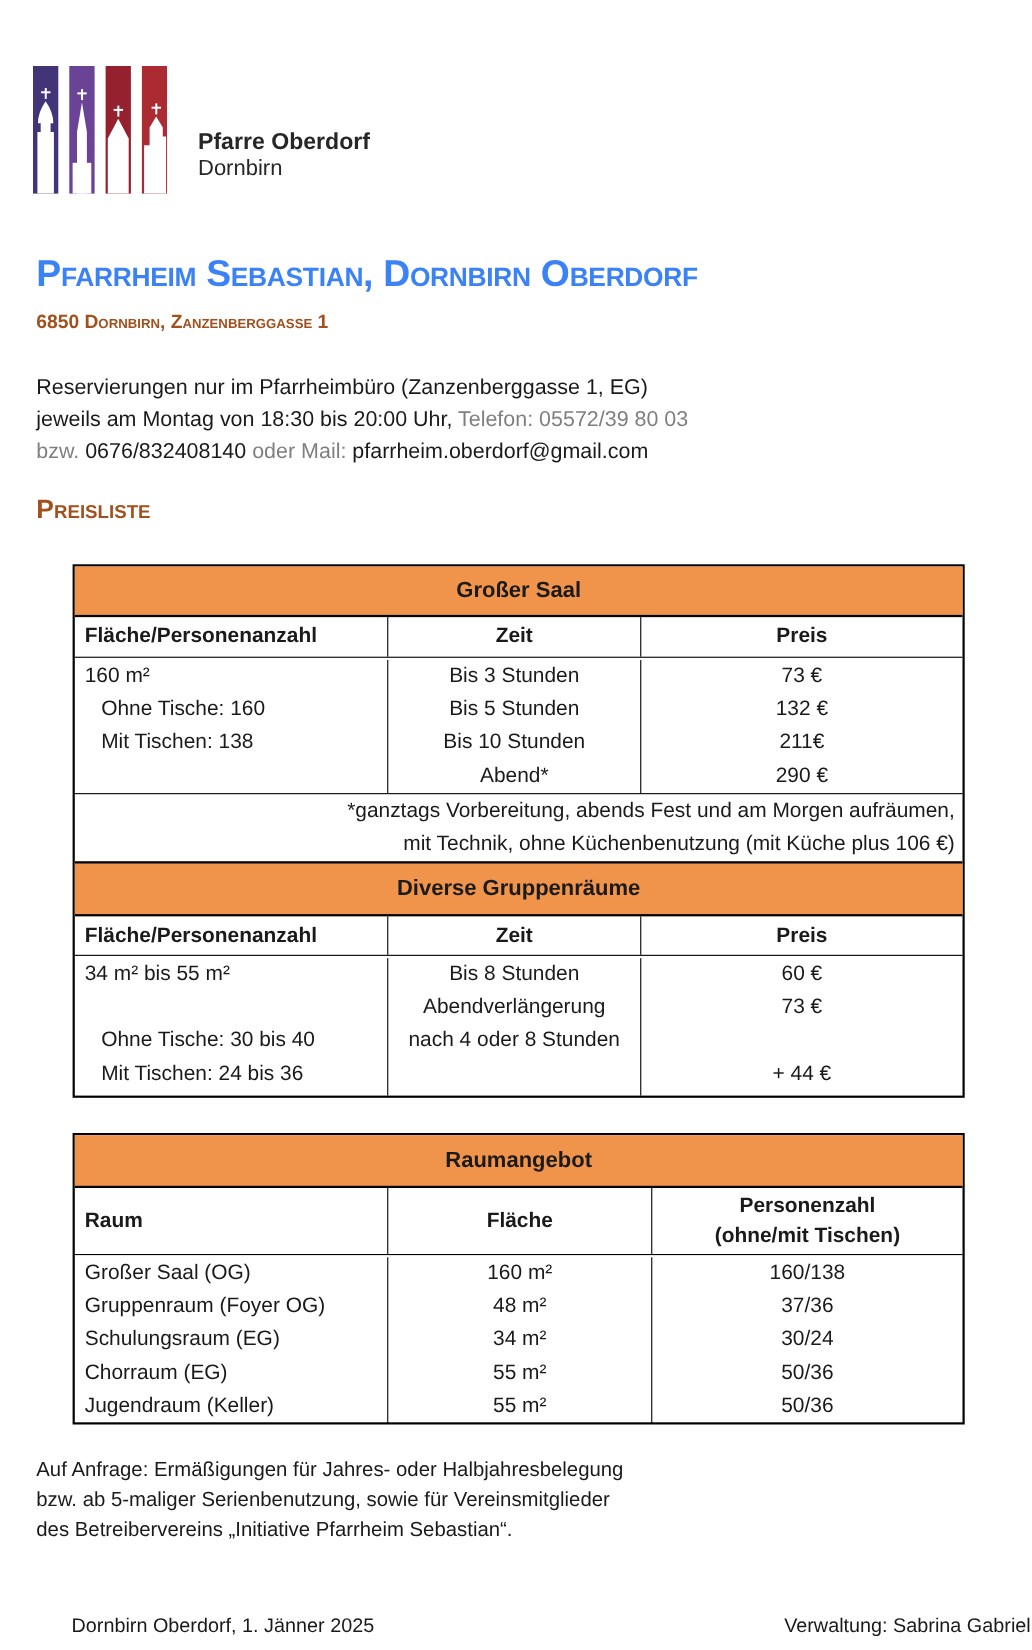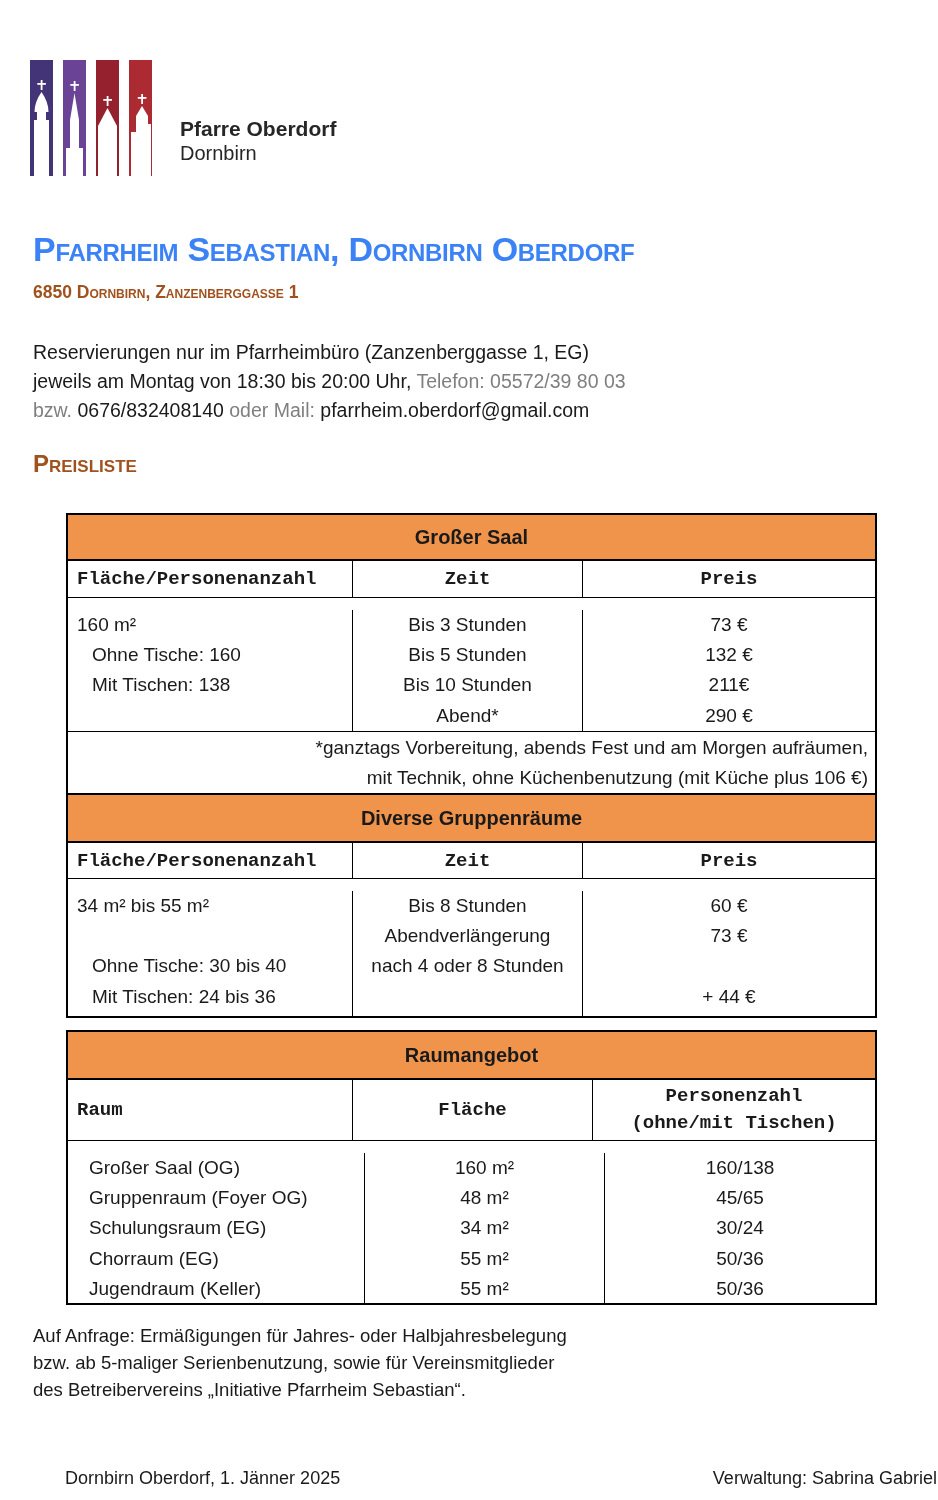--- a/index.html
+++ b/index.html
@@ -32,27 +32,27 @@
   .ptable{position:absolute;left:66px;width:807px;border:2px solid #000;
           background:#fff;font-size:19px;}
   .orange{background:#F0944C;display:flex;align-items:center;justify-content:center;
           font-weight:bold;font-size:20px;border-top:2px solid #000;border-bottom:2px solid #000;}
   .orange.first{border-top:none;}
   .oh1{height:44px;} .oh2{height:46px;}
   .grid3{display:grid;grid-template-columns:284px 230px 1fr;}
   .t2 .grid3{grid-template-columns:284px 240px 1fr;}
   .grid3 > .cell + .cell{border-left:1.6px solid #000;}
   .colhead{font-weight:bold;border-bottom:1.5px solid #000;}
-  .colhead .cell{display:flex;align-items:center;justify-content:center;text-align:left;font-family:Liberation Mono, monospace;}
+  .colhead .cell{display:flex;align-items:center;justify-content:center;text-align:left;}
   .colhead .cell.c1{justify-content:flex-start;padding-left:9px;}
   .ch1{height:36px;} .ch2{height:35px;} .ch3{height:60px;}
   .colhead .cell.col2l{flex-direction:column;justify-content:center;line-height:27px;}
   .cell.c1{padding-left:9px;}
-  .databand{padding-top:2px;margin-top:10px;}
-  .d1{height:121px;} .d2{height:125px;} .d3{height:150px;padding-left:12px;}
+  .databand{padding-top:2px;}
+  .d1{height:121px;} .d2{height:125px;} .d3{height:150px;}
   .ln{height:30.2px;display:flex;align-items:center;}
   .cellc .ln{justify-content:center;text-align:center;}
   .ln.ind{padding-left:15px;}
   .footnote{border-top:1.5px solid #000;height:62px;text-align:right;
             padding-right:7px;line-height:30px;padding-top:1px;box-sizing:border-box;}
   .tbl1{top:513px;} .tbl2{top:1030px;}
 
   
   .footer{top:1468px;left:33px;width:872px;display:flex;justify-content:space-between;
           font-size:18px;margin-left:32px;}
@@ -188,21 +188,21 @@
     </div>
     <div class="cell cellc">
       <div class="ln">160 m²</div>
       <div class="ln">48 m²</div>
       <div class="ln">34 m²</div>
       <div class="ln">55 m²</div>
       <div class="ln">55 m²</div>
     </div>
     <div class="cell cellc">
       <div class="ln">160/138</div>
-      <div class="ln">45/65</div>
+      <div class="ln">37/36</div>
       <div class="ln">30/24</div>
       <div class="ln">50/36</div>
       <div class="ln">50/36</div>
     </div>
   </div>
 </div>
 
 <div class="abs outro">
   <div>Auf Anfrage: Ermäßigungen für Jahres- oder Halbjahresbelegung</div>
   <div>bzw. ab 5-maliger Serienbenutzung, sowie für Vereinsmitglieder</div>

